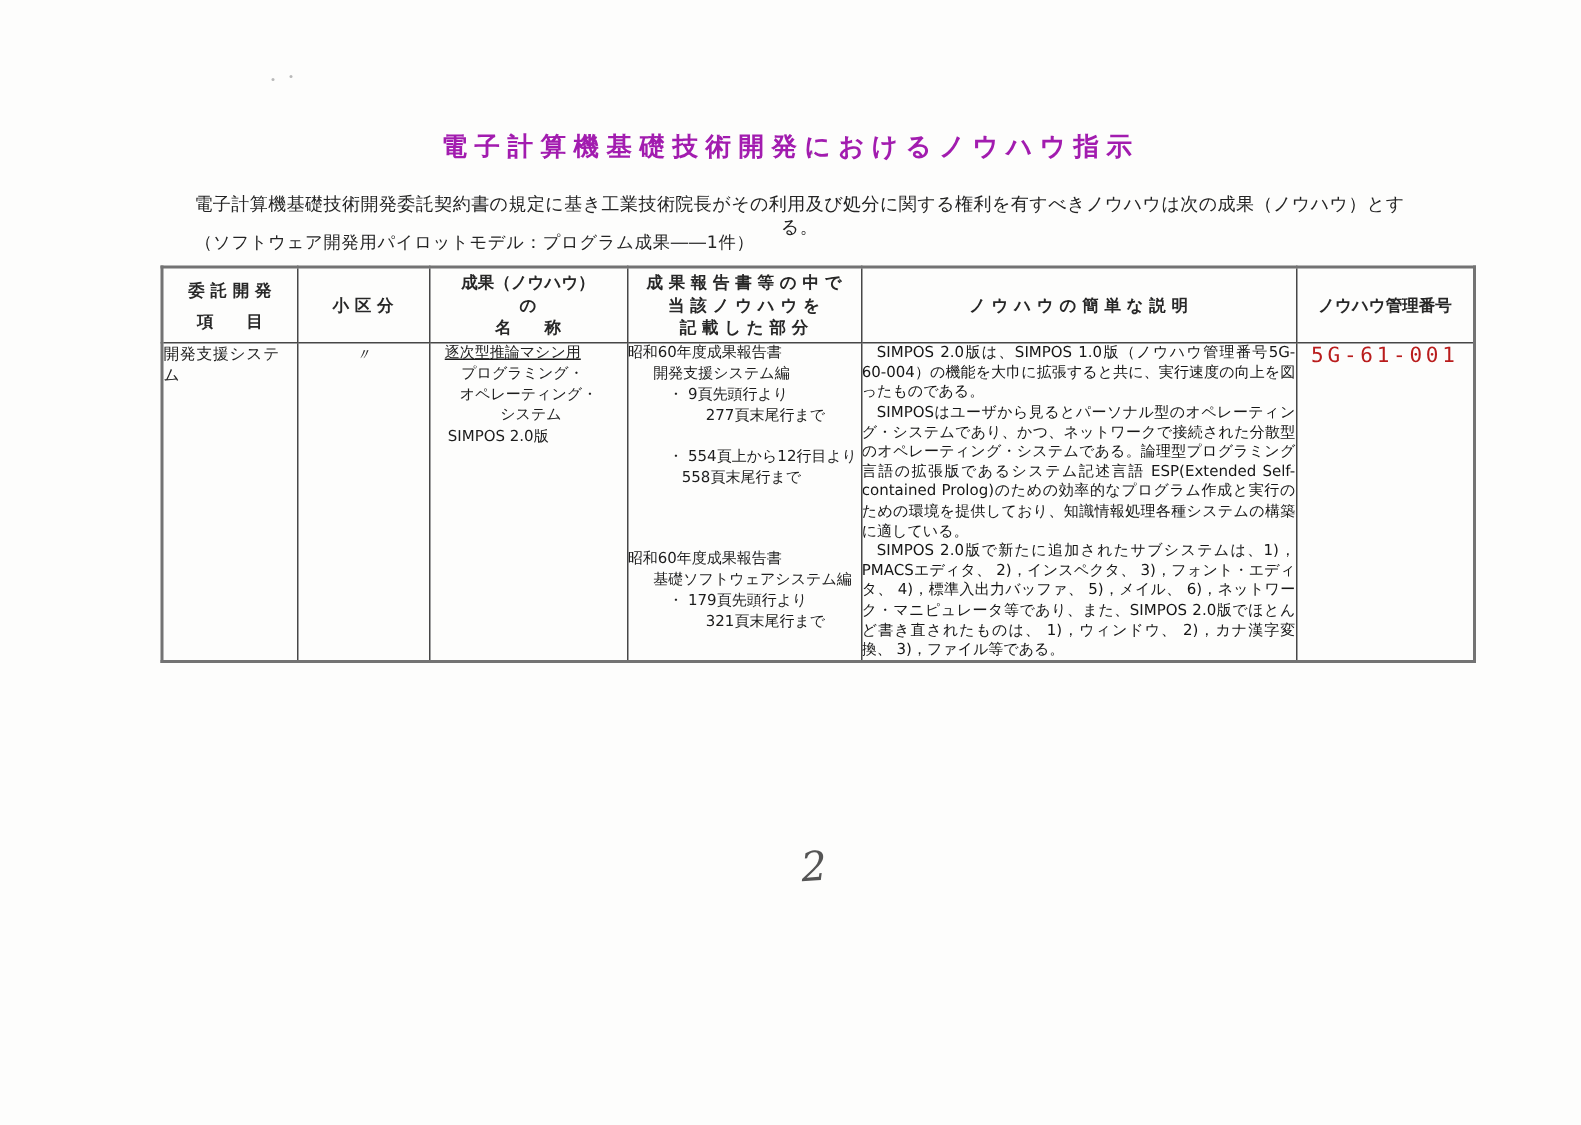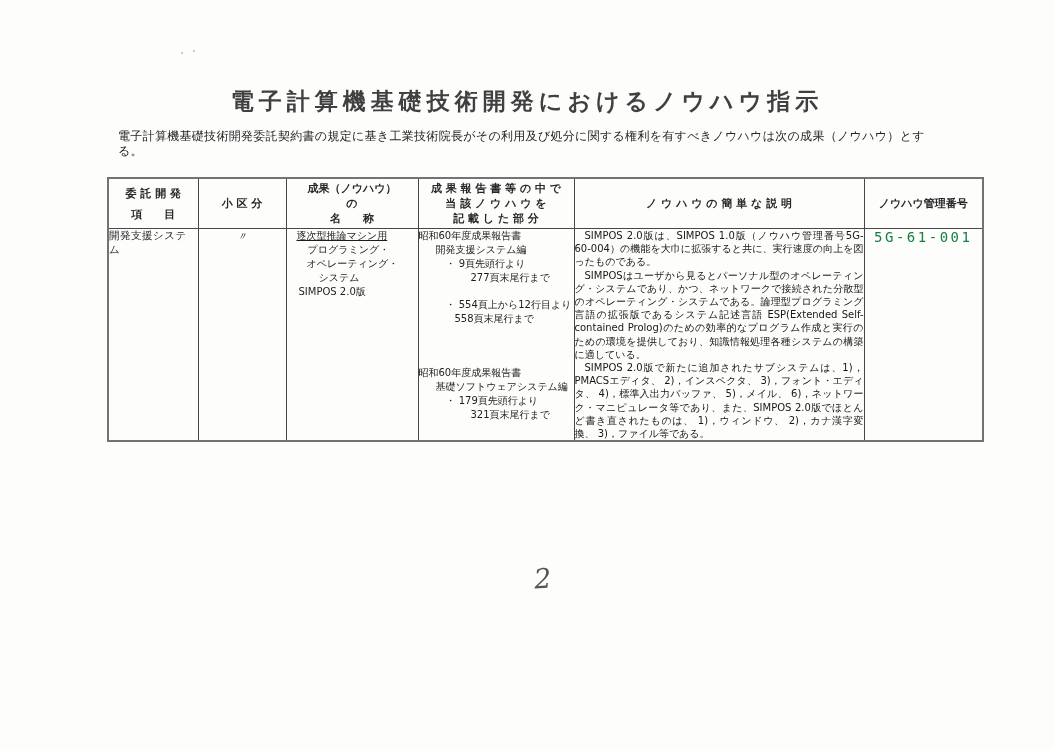--- a/index.html
+++ b/index.html
@@ -16,35 +16,36 @@
     color: #1d1d1d;
     overflow: hidden;
   }
   .doc-title {
     position: absolute;
     top: 86px;
     left: 0;
     width: 100%;
     margin: 0;
     text-align: center;
-    font-size: 23px;
+    font-size: 17px;
     font-weight: bold;
     letter-spacing: 5px;
-    color: #404040;
+    color: #a21caf;
   }
   .intro {
     position: absolute;
     top: 129px;
     left: 118px;
     width: 830px;
     margin: 0;
     font-size: 12px;
     letter-spacing: 0.3px;
     line-height: 15px;
     color: #242424;
+    text-align: center;
   }
   .subnote {
     position: absolute;
     top: 154px;
     left: 130px;
     margin: 0;
     font-size: 11.5px;
     letter-spacing: 0.5px;
     color: #242424;
   }
@@ -89,21 +90,21 @@
     font-size: 11px;
     font-style: italic;
     padding-top: 5px;
     color: #2a2a2a;
   }
   .cell-name { font-size: 10px; padding-top: 7px; }
   .cell-name .hline { line-height: 14px; white-space: nowrap; }
   .nm0 { padding-left: 10px; text-decoration: underline; }
   .nm1 { padding-left: 21px; }
   .nm2 { padding-left: 20px; }
-  .nm3 { padding-left: 32px; }
+  .nm3 { padding-left: 47px; font-family: Liberation Mono, monospace; }
   .nm4 { padding-left: 12px; }
   .cell-report { font-size: 10px; padding-top: 7px; }
   .cell-report .hline { line-height: 14px; white-space: nowrap; }
   .rp0 { padding-left: 0; }
   .rp1 { padding-left: 17px; }
   .rp2 { padding-left: 27px; }
   .rp3 { padding-left: 52px; }
   .rp4 { padding-left: 27px; margin-top: 13px; }
   .rp5 { padding-left: 36px; }
   .report-block-2 { margin-top: 40px; }
@@ -115,21 +116,21 @@
     text-indent: 1em;
     text-align: justify;
     color: #161616;
   }
   .cell-ctrl {
     text-align: center;
     font-size: 14px;
     letter-spacing: 2.5px;
     padding-top: 6px;
     font-family: "DejaVu Sans Mono", "Liberation Mono", monospace;
-    color: #15803d;
+    color: #b91c1c;
   }
   .page-number {
     position: absolute;
     top: 563px;
     left: 534px;
     font-family: "DejaVu Serif", "Liberation Serif", serif;
     font-style: italic;
     font-size: 27px;
     color: #555;
     transform: rotate(-4deg);
@@ -149,20 +150,21 @@
 <div class="page">
 
   <span class="speckle sp1"></span>
   <span class="speckle sp2"></span>
   <span class="speckle sp3"></span>
 
   <h1 class="doc-title">電子計算機基礎技術開発におけるノウハウ指示</h1>
 
   <p class="intro">電子計算機基礎技術開発委託契約書の規定に基き工業技術院長がその利用及び処分に関する権利を有すべきノウハウは次の成果（ノウハウ）とする。</p>
 
+  <p class="subnote">（ソフトウェア開発用パイロットモデル：プログラム成果――1件）</p>
 
   <table class="knowhow">
     <colgroup>
       <col style="width:90px">
       <col style="width:88px">
       <col style="width:132px">
       <col style="width:156px">
       <col style="width:290px">
       <col style="width:119px">
     </colgroup>

